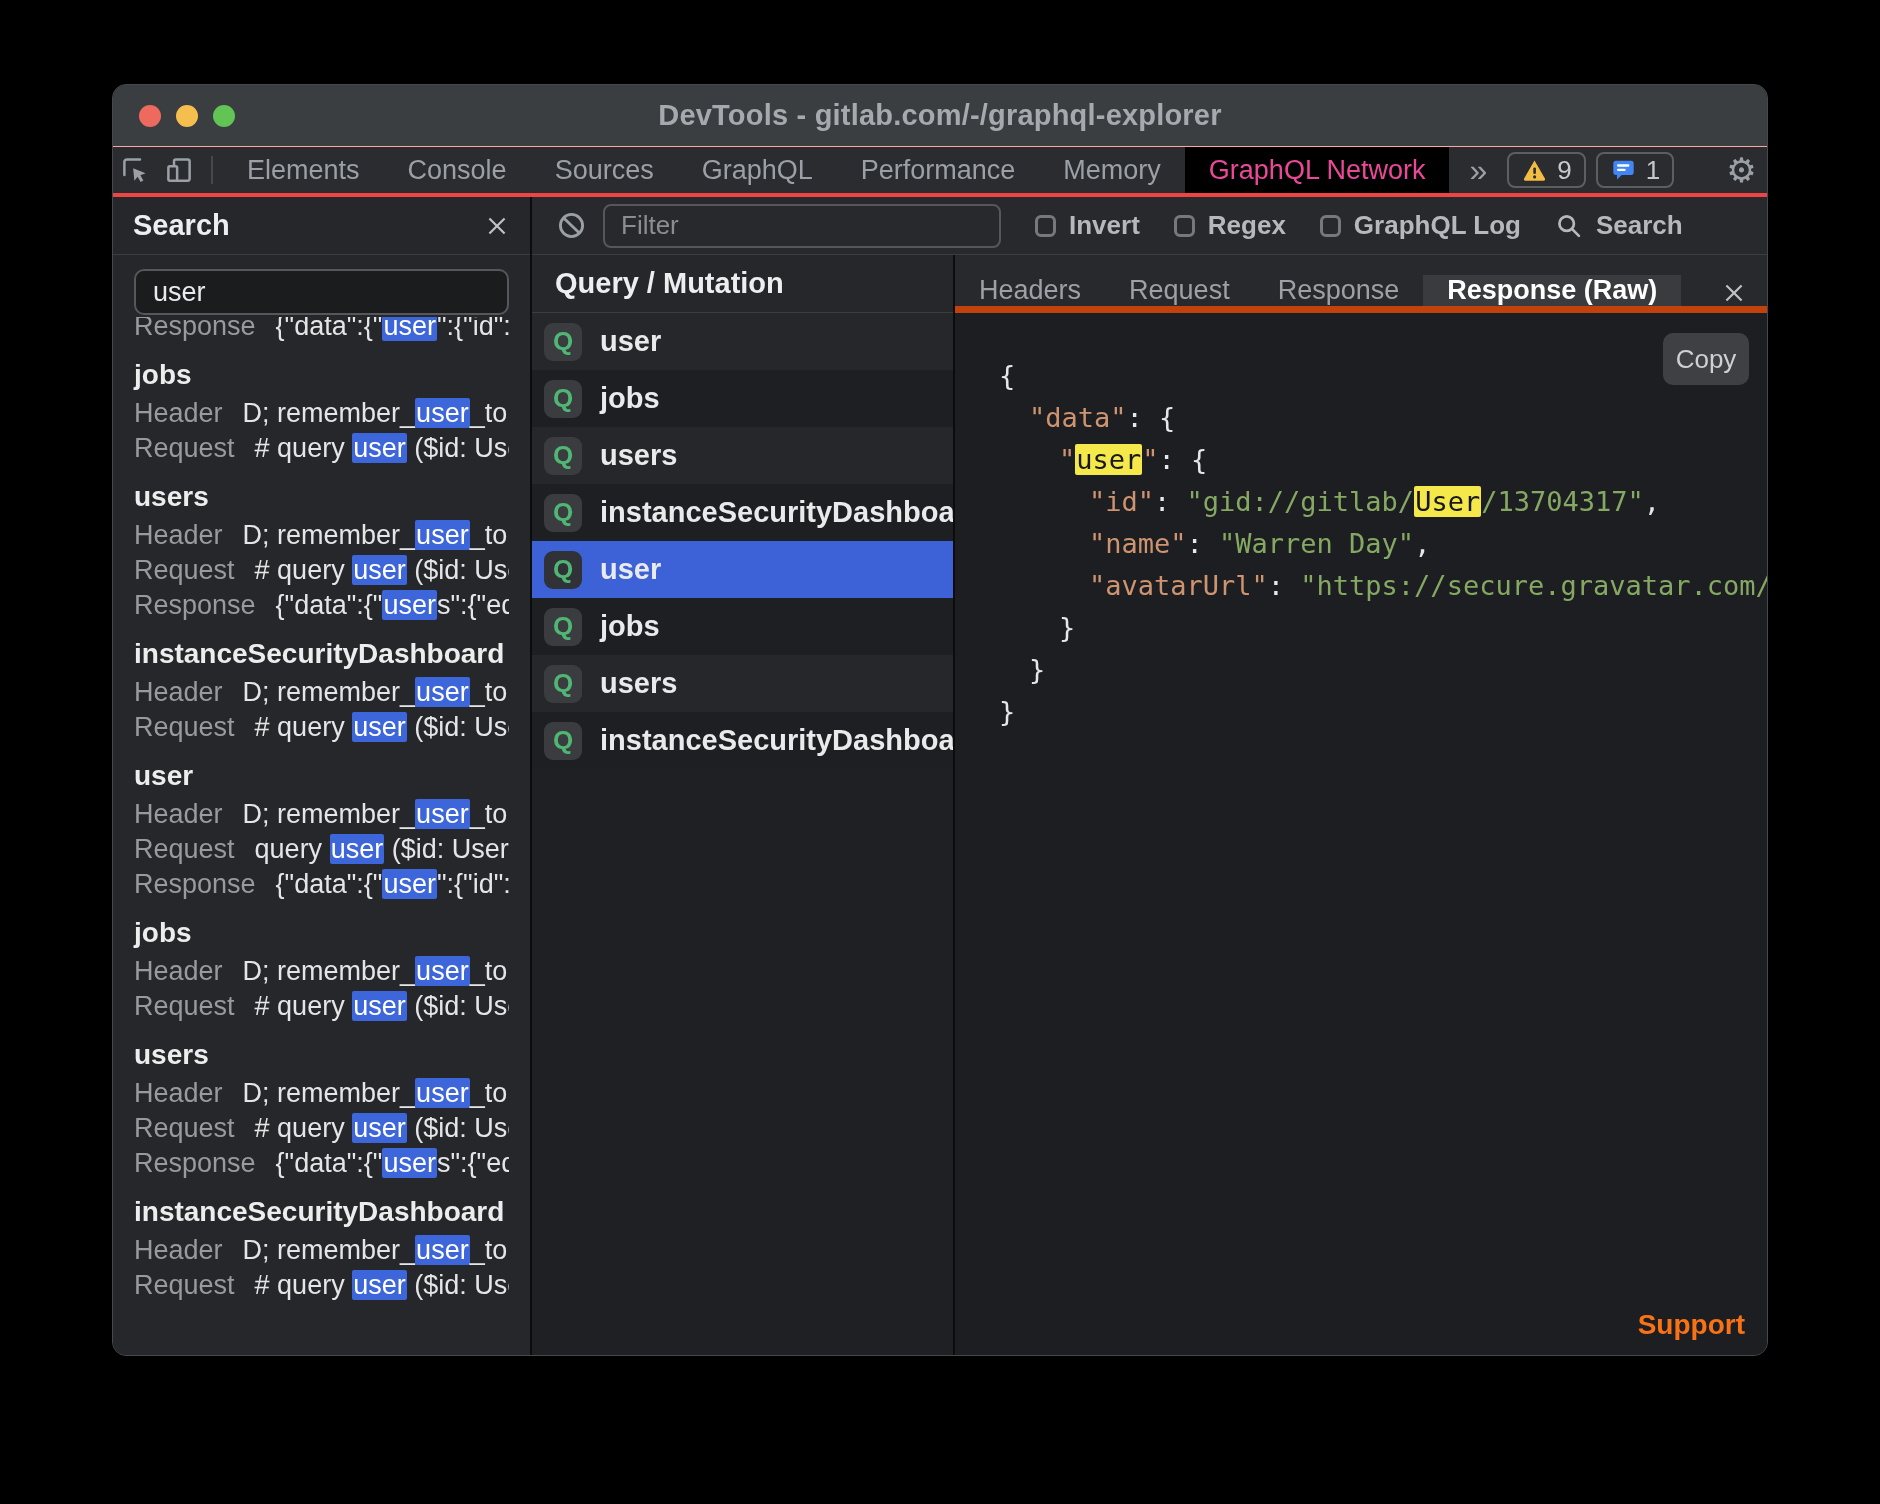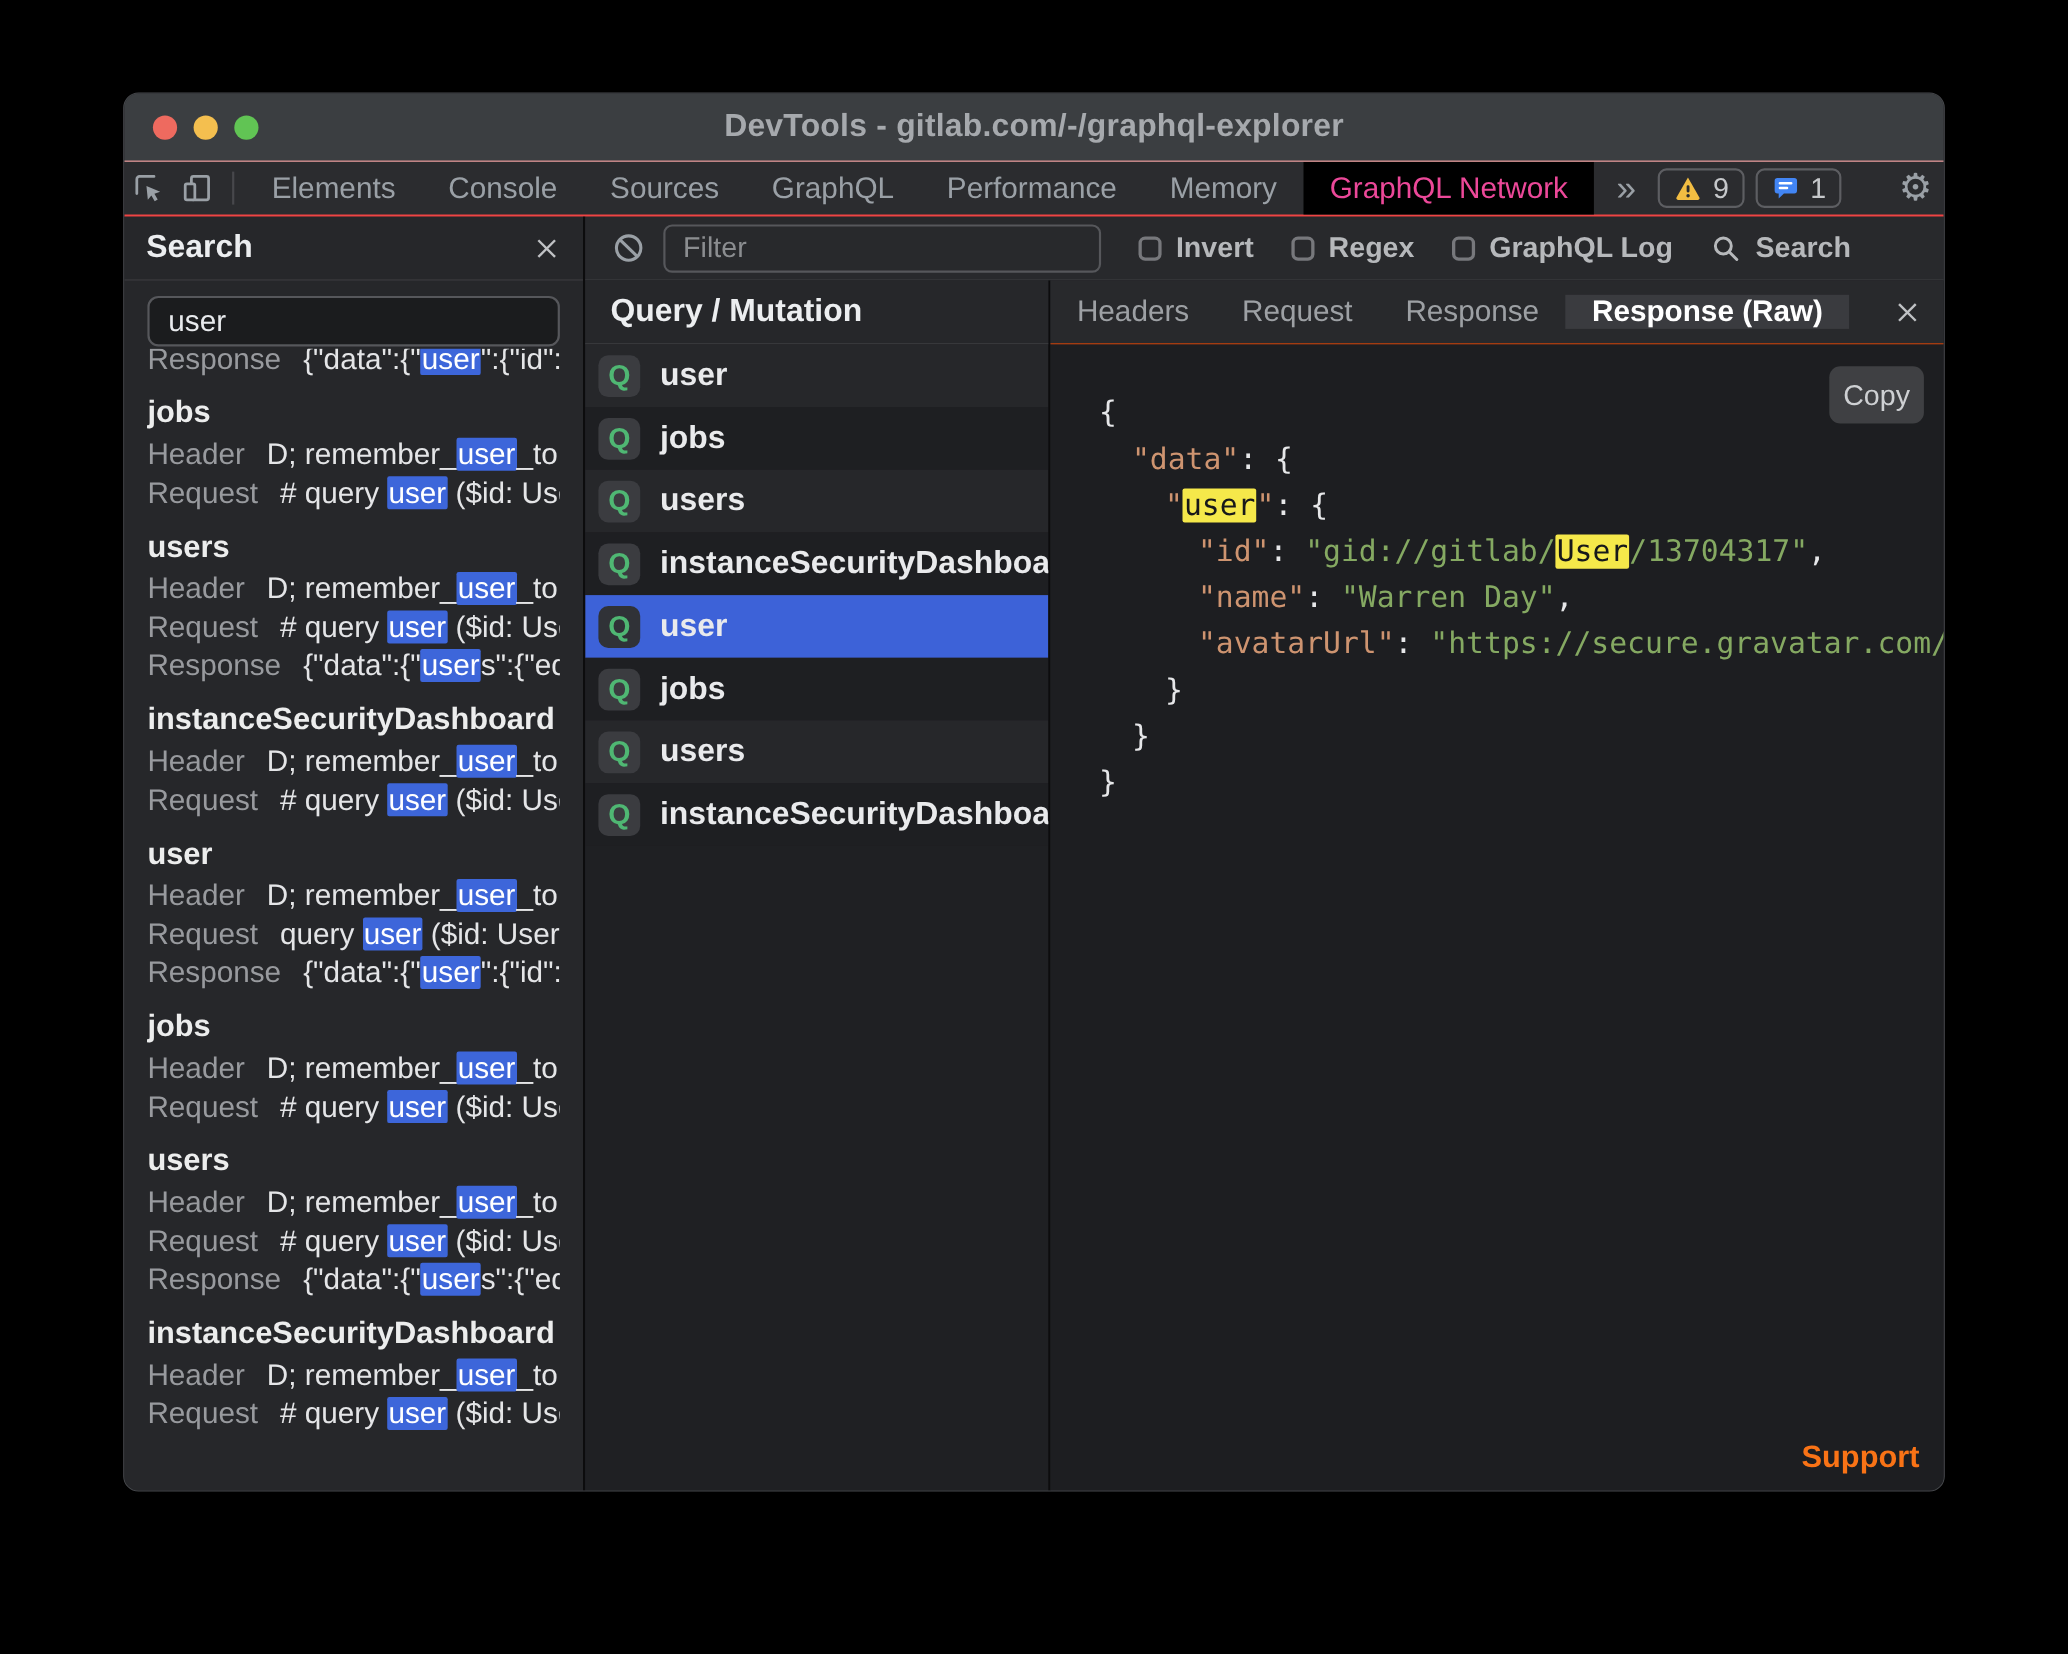--- a/index.html
+++ b/index.html
@@ -11,21 +11,21 @@
   .titlebar{height:62px;flex:none;background:#3b3e41;display:flex;align-items:center;position:relative;
     border-bottom:1px solid #fca5a5;}
   .lights{position:absolute;left:26px;top:0;height:100%;display:flex;align-items:center;gap:15px;}
   .light{width:22px;height:22px;border-radius:50%;}
   .light.red{background:#EE6A5F;}
   .light.yellow{background:#F4BF4F;}
   .light.green{background:#61C454;}
   .win-title{flex:1;text-align:center;font-size:29px;font-weight:bold;color:#a6a9ad;letter-spacing:.2px;}
   
   .tabbar{height:50px;flex:none;background:#2b2c2f;display:flex;align-items:stretch;color:#9aa0a6;
-    border-bottom:2px solid #ef4444;}
+    border-bottom:4px solid #ef4444;}
   .tbicon{width:44px;display:flex;align-items:center;justify-content:center;flex:none;cursor:pointer;}
   .vsep{width:2px;background:#47484c;margin:9px 10px;flex:none;}
   .tab{padding:0 24px;display:flex;align-items:center;font-size:27px;white-space:nowrap;cursor:pointer;}
   .tab.active{background:#000;color:#ec4899;}
   .more-tabs{padding:0 20px;display:flex;align-items:center;font-size:32px;color:#9aa0a6;cursor:pointer;}
   .tb-right{margin-left:auto;display:flex;align-items:center;gap:10px;padding-right:18px;}
   .badge{height:36px;border:2px solid #5d5e62;border-radius:8px;display:flex;align-items:center;gap:9px;
     padding:0 12px;font-size:26px;color:#c6c8cb;cursor:pointer;}
   .glyph-btn{font-size:34px;color:#9aa0a6;padding:0 10px;cursor:pointer;line-height:1;}
   .glyph-btn.kebab{font-size:30px;font-weight:bold;padding:0 6px;}
@@ -64,22 +64,22 @@
   .q-rows{flex:1;overflow:hidden;}
   .q-row{height:57px;display:flex;align-items:center;padding-left:12px;cursor:pointer;}
   .q-row:nth-child(odd){background:#26272a;}
   .q-row:nth-child(even){background:#1e1f22;}
   .q-row.selected{background:#3D62D8;}
   .q-badge{width:38px;height:38px;border-radius:9px;background:#3b3c40;margin-right:18px;flex:none;
     display:flex;align-items:center;justify-content:center;font-size:26px;font-weight:bold;color:#4FB773;}
   .q-row.selected .q-badge{background:#303237;}
   .q-label{font-size:29px;font-weight:bold;color:#e9eaec;white-space:nowrap;}
   .dpanel{flex:1;display:flex;flex-direction:column;background:#1d1e21;min-width:0;min-height:0;}
-  .d-tabs{height:58px;flex:none;background:#28292c;border-bottom:1px solid #c2410c;display:flex;
-    align-items:center;font-size:27px;color:#9da0a4;}
+  .d-tabs{height:58px;flex:none;background:#28292c;border-bottom:7px solid #c2410c;display:flex;
+    align-items:flex-end;font-size:27px;color:#9da0a4;}
   .d-tab{padding:0 24px;display:flex;align-items:center;white-space:nowrap;cursor:pointer;}
   .d-tab.active{background:#3a3b3f;color:#fff;font-weight:bold;}
   .d-close{margin-left:auto;display:flex;align-items:center;padding-right:20px;cursor:pointer;}
   .d-content{flex:1;position:relative;overflow:hidden;min-height:0;}
   .copy-btn{position:absolute;top:20px;right:18px;width:86px;height:52px;border-radius:10px;background:#3f4043;
     color:#ced0d3;font-size:26px;display:flex;align-items:center;justify-content:center;cursor:pointer;z-index:2;}
   .json-viewer{position:absolute;inset:0;padding:42px 0 0 44px;
     font-family:"DejaVu Sans Mono",monospace;font-size:27px;line-height:42px;}
   .jl{white-space:pre;overflow:hidden;}
   .tk-p{color:#e6e7e9;}

